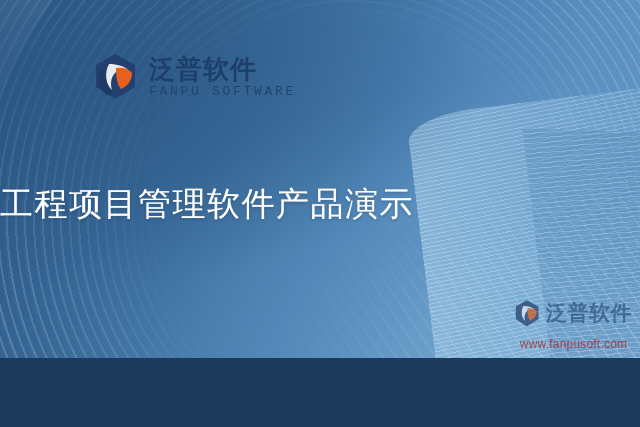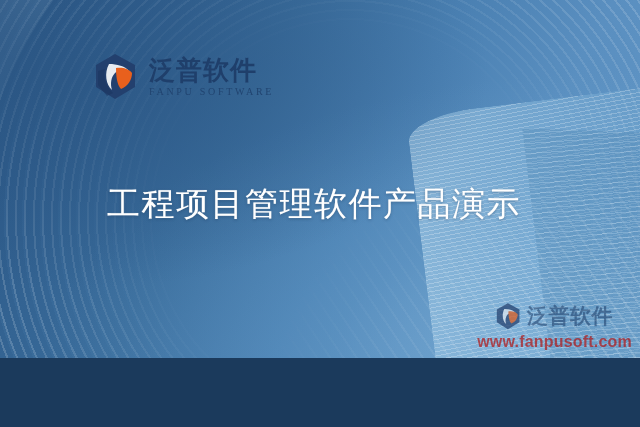--- a/index.html
+++ b/index.html
@@ -123,30 +123,30 @@
   
   .logo { position: absolute; left: 95px; top: 52px; display: flex; align-items: center; gap: 10px; }
   .logo-mark { width: 44px; height: 50px; display: block; }
   .logo-words { display: flex; flex-direction: column; gap: 2px; }
   .logo-cn {
     font-family: "DejaVu Sans", "Liberation Sans", sans-serif;
     font-size: 26px; font-weight: 700; letter-spacing: 1px;
     color: #1f3f6b; line-height: 1.05; white-space: nowrap;
   }
   .logo-en {
-    font-family: Liberation Serif, serif;
-    font-size: 10px; font-weight: 400; letter-spacing: 2.7px;
+    font-family: Liberation Mono, monospace;
+    font-size: 13px; font-weight: 400; letter-spacing: 2.7px;
     color: #214470; line-height: 1; white-space: nowrap;
   }
 
   
   .headline {
     position: absolute;
     left: 0; right: 0; top: 182px;
-    text-align: center;
+    text-align: left;
     padding-right: 12px;
     font-family: "DejaVu Serif", "Liberation Serif", serif;
     font-size: 33px; font-weight: 400; letter-spacing: 1.5px;
     color: #ffffff;
     text-shadow: 0 1px 3px rgba(24,56,92,0.45), 0 0 1px rgba(255,255,255,0.5);
     white-space: nowrap;
   }
 
   
   .watermark {
@@ -157,23 +157,23 @@
   .wm-row { display: flex; align-items: center; gap: 5px; }
   .wm-mark { width: 26px; height: 29px; display: block; opacity: 0.8; }
   .wm-cn {
     font-family: "DejaVu Sans", "Liberation Sans", sans-serif;
     font-size: 21px; font-weight: 700; letter-spacing: 0.5px;
     color: rgba(31,63,107,0.62);
     line-height: 1; white-space: nowrap;
   }
   .wm-url {
     font-family: "Liberation Sans", sans-serif;
-    font-size: 16px; font-weight: 700; letter-spacing: 0.2px;
+    font-size: 12px; font-weight: 400; letter-spacing: 0.2px;
     color: rgba(176,24,24,0.78);
-    line-height: 1; margin-top: 3px; white-space: nowrap;
+    line-height: 1; margin-top: 10px; white-space: nowrap;
   }
 </style>
 </head>
 <body>
 
 <div id="stage">
 
   <div class="arch">
     <div class="arcs"></div>
     <div class="arc-sheen"></div>

